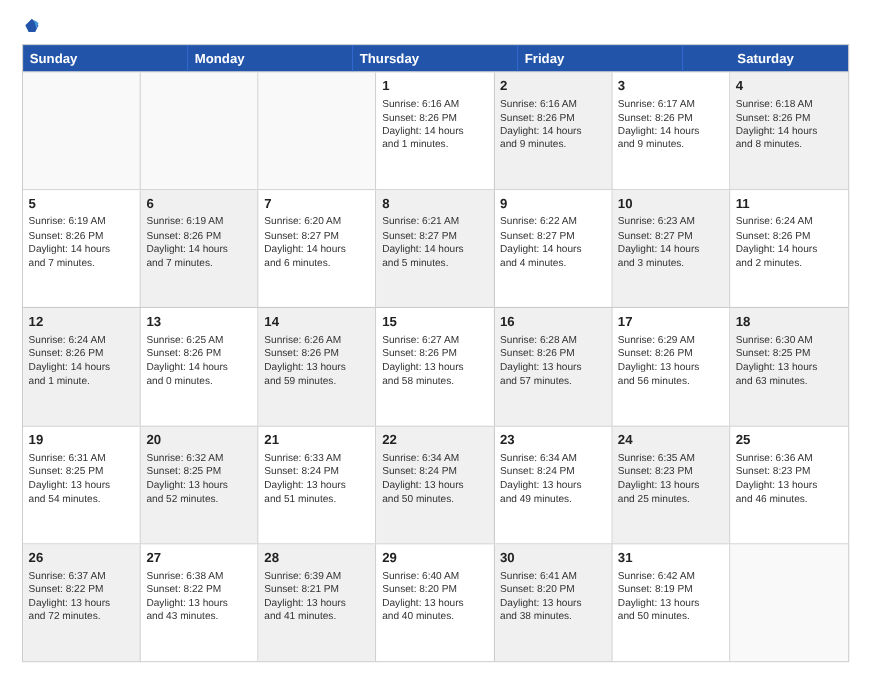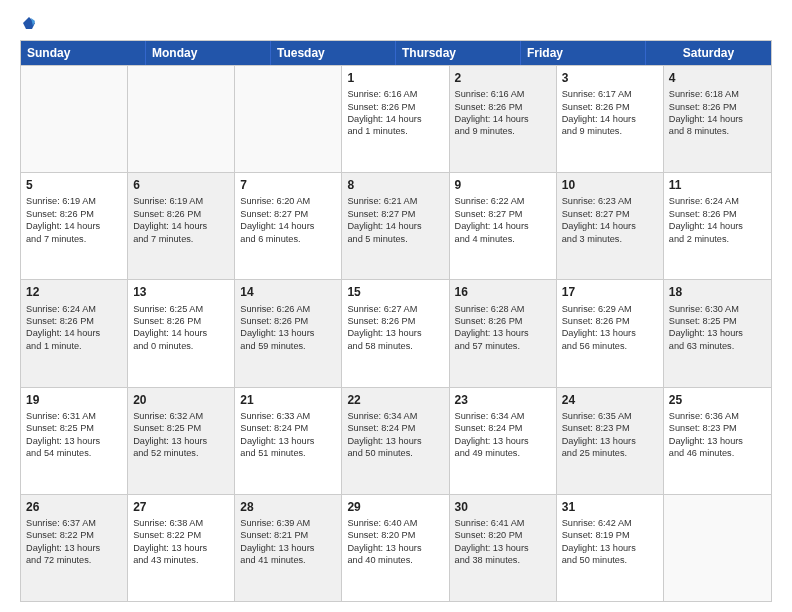--- a/index.html
+++ b/index.html
@@ -56,21 +56,21 @@
       color: #444;
     }
     .calendar {
       flex: 1;
       display: flex;
       flex-direction: column;
       border: 1px solid #ccc;
     }
     .cal-header-row {
       display: grid;
-      grid-template-columns: repeat(6, 1fr);
+      grid-template-columns: repeat(5, 1fr);
       background: #2255aa;
     }
     .cal-header-cell {
       color: #fff;
       font-size: 12px;
       font-weight: bold;
       padding: 5px 6px;
       text-align: left;
       border-right: 1px solid #3366cc;
     }
@@ -124,21 +124,20 @@
     <div class="title-block">
       <div class="calendar-title"></div>
       <div class="calendar-subtitle"></div>
     </div>
   </div>
 
   <div class="calendar">
     <div class="cal-header-row" id="cal-header">
         <div class="cal-header-cell">Sunday</div>
         <div class="cal-header-cell">Monday</div>
-        <div class="cal-header-cell">Tuesday</div>
         <div class="cal-header-cell">Thursday</div>
         <div class="cal-header-cell">Friday</div>
         <div class="cal-header-cell">Saturday</div>
       </div>
     <div class="cal-body" id="cal-body">
         <div class="cal-week">
           <div class="cal-cell empty"></div>
           <div class="cal-cell empty"></div>
           <div class="cal-cell empty"></div>
           <div class="cal-cell">

